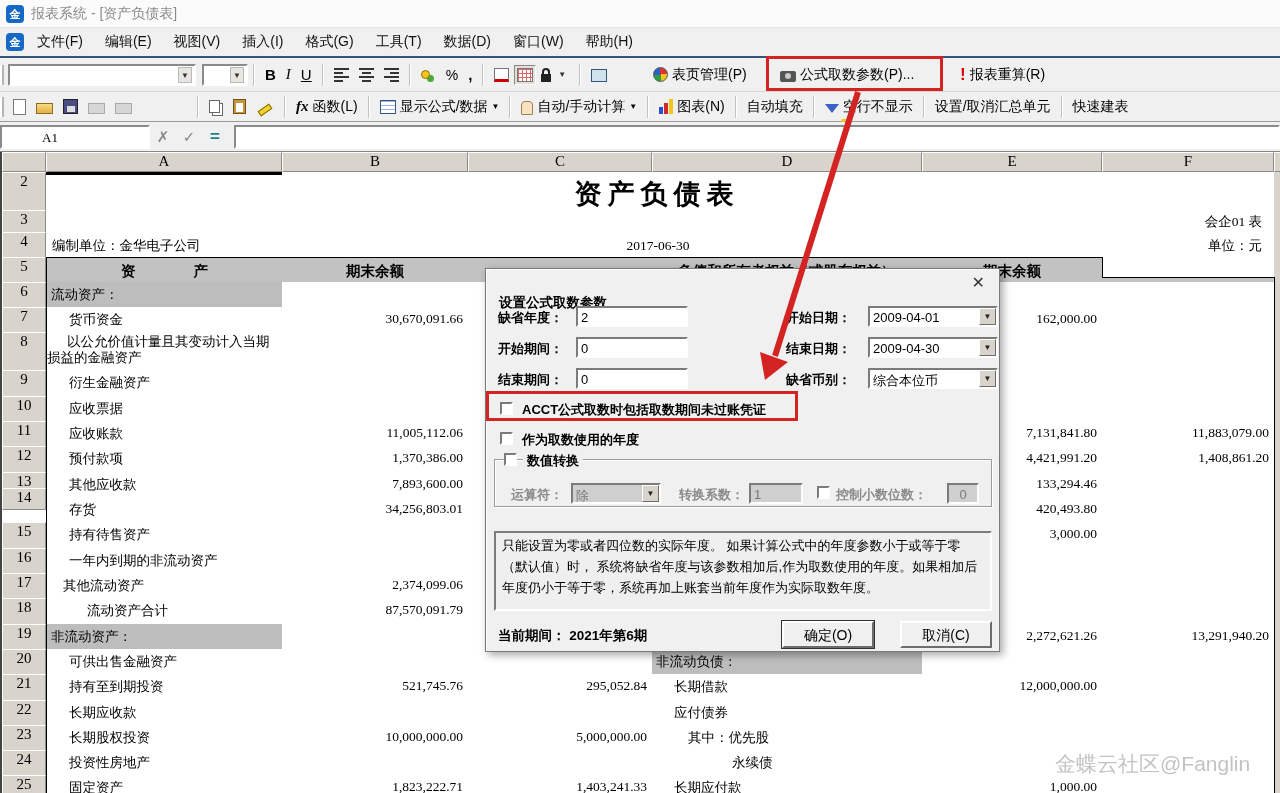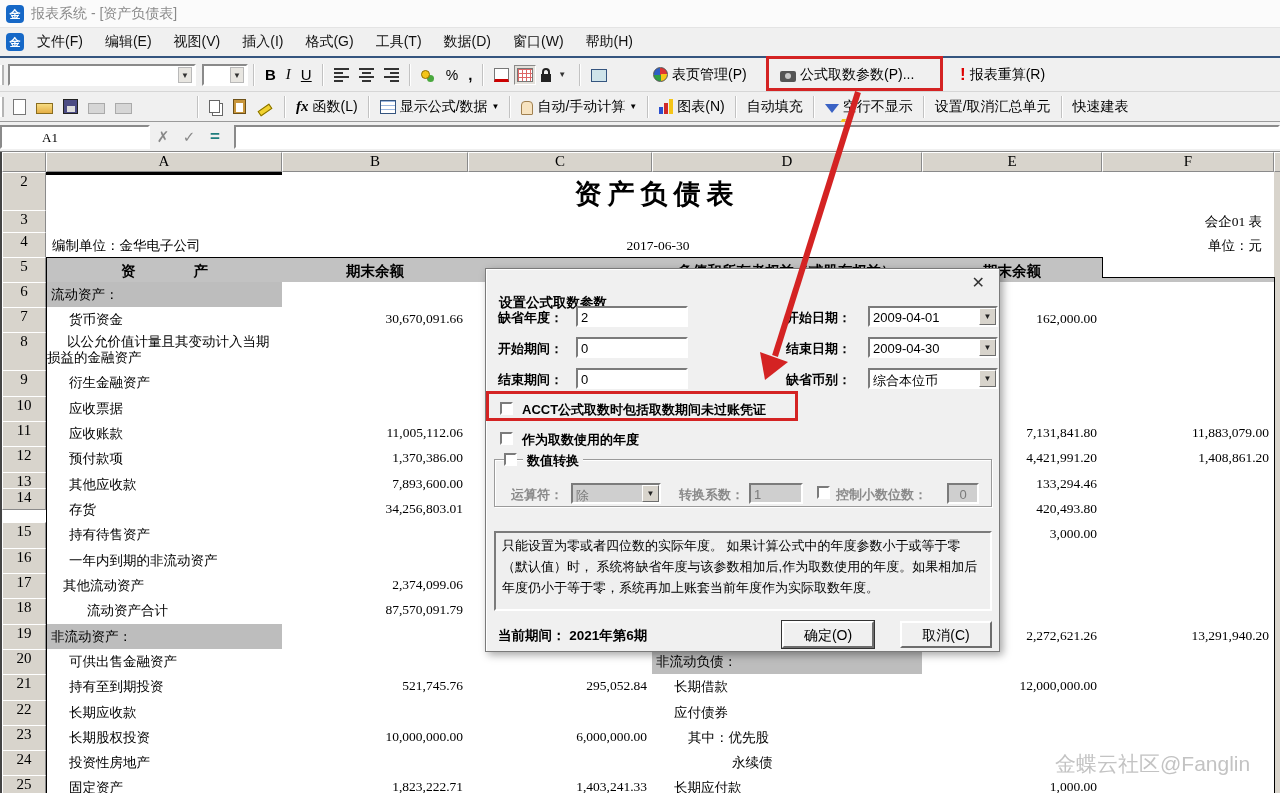--- a/index.html
+++ b/index.html
@@ -443,21 +443,21 @@
       <div class="cell num" style="left: 920px; top: 522px; width: 181px; height: 27px;">12,000,000.00</div>
       <div class="cell num" style="left: 1100px; top: 522px; width: 173px; height: 27px;"></div>
       <div class="cell bleft" style="left: 44px; top: 548px; width: 237px; height: 26px; padding-left: 22px;">长期应收款</div>
       <div class="cell num" style="left: 280px; top: 548px; width: 187px; height: 26px;"></div>
       <div class="cell num" style="left: 466px; top: 548px; width: 185px; height: 26px;"></div>
       <div class="cell" style="left: 650px; top: 548px; width: 271px; height: 26px; padding-left: 22px;">应付债券</div>
       <div class="cell num" style="left: 920px; top: 548px; width: 181px; height: 26px;"></div>
       <div class="cell num" style="left: 1100px; top: 548px; width: 173px; height: 26px;"></div>
       <div class="cell bleft" style="left: 44px; top: 573px; width: 237px; height: 26px; padding-left: 22px;">长期股权投资</div>
       <div class="cell num" style="left: 280px; top: 573px; width: 187px; height: 26px;">10,000,000.00</div>
-      <div class="cell num" style="left: 466px; top: 573px; width: 185px; height: 26px;">6,000,000.00</div>
+      <div class="cell num" style="left: 466px; top: 573px; width: 185px; height: 26px;">5,000,000.00</div>
       <div class="cell" style="left: 650px; top: 573px; width: 271px; height: 26px; padding-left: 36px;">其中：优先股</div>
       <div class="cell num" style="left: 920px; top: 573px; width: 181px; height: 26px;"></div>
       <div class="cell num" style="left: 1100px; top: 573px; width: 173px; height: 26px;"></div>
       <div class="cell bleft" style="left: 44px; top: 598px; width: 237px; height: 26px; padding-left: 22px;">投资性房地产</div>
       <div class="cell num" style="left: 280px; top: 598px; width: 187px; height: 26px;"></div>
       <div class="cell num" style="left: 466px; top: 598px; width: 185px; height: 26px;"></div>
       <div class="cell" style="left: 650px; top: 598px; width: 271px; height: 26px; padding-left: 80px;">永续债</div>
       <div class="cell num" style="left: 920px; top: 598px; width: 181px; height: 26px;"></div>
       <div class="cell num" style="left: 1100px; top: 598px; width: 173px; height: 26px;"></div>
       <div class="cell bleft" style="left: 44px; top: 623px; width: 237px; height: 19px; padding-left: 22px;">固定资产</div>

